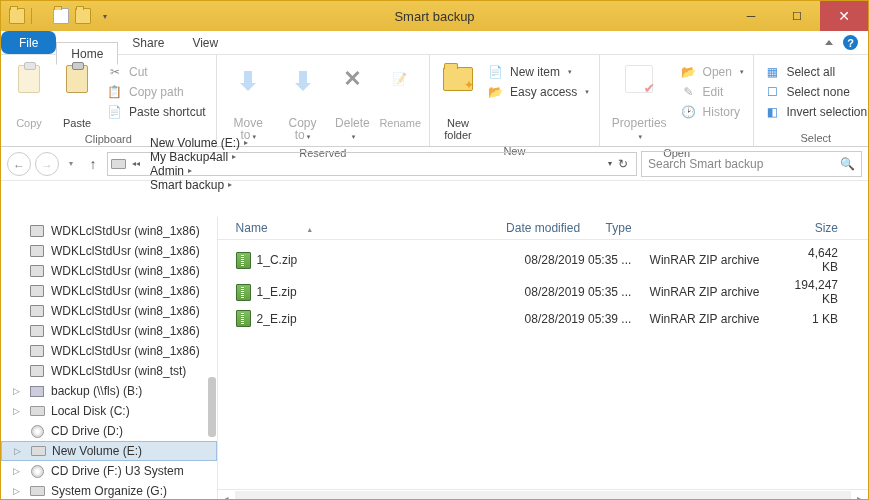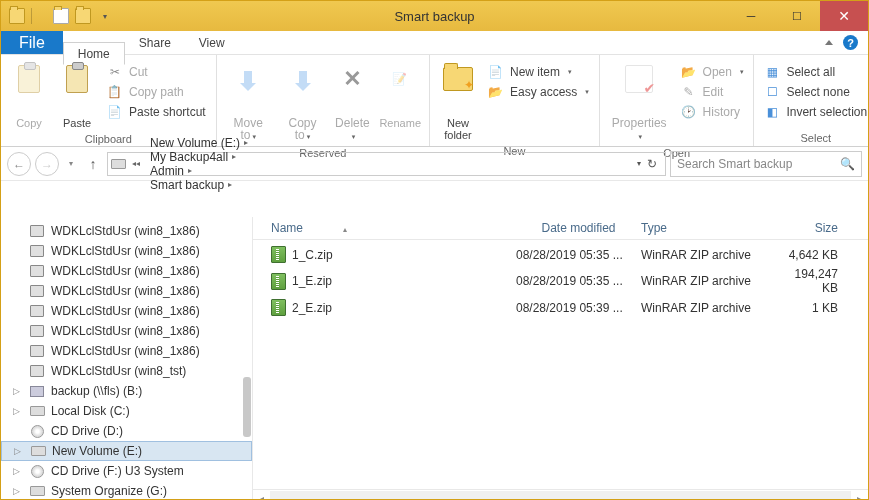--- a/index.html
+++ b/index.html
@@ -7,21 +7,21 @@
 .titlebar { height: 30px; background: linear-gradient(#f0c850,#e7b93f); display: flex; align-items: center; position: relative; }
 .titlebar .qat { display: flex; gap: 6px; padding-left: 8px; align-items: center; }
 .titlebar .qat span { width: 16px; height: 16px; display:inline-flex; align-items:center; justify-content:center; }
 .folder-mini { width:14px; height:11px; background:#f7d774; border:1px solid #c09820; border-radius:1px; position:relative; }
 .folder-mini::before { content:""; position:absolute; top:-3px; left:0; width:6px; height:3px; background:#f7d774; border:1px solid #c09820; border-bottom:none; border-radius:1px 1px 0 0; }
 .titlebar .title { position:absolute; left:50%; transform:translateX(-50%); font-size:13px; color:#333; }
 .winbtns { margin-left:auto; display:flex; height:100%; }
 .winbtn { width:46px; display:flex; align-items:center; justify-content:center; color:#333; }
 .winbtn.close { background:#c75050; color:#fff; width:48px; }
 .menubar { height:24px; background:#fff; border-bottom:1px solid #e3e3e3; display:flex; align-items:stretch; position:relative; }
-.filetab { background:#1979ca; color:#fff; padding:0 18px; display:flex; align-items:center; font-size:16px; }
+.filetab { background:#1979ca; color:#fff; padding:0 18px; display:flex; align-items:center; font-size:12px;border-radius:7px; }
 .menutab { padding:0 14px; display:flex; align-items:center; color:#444; }
 .menutab.active { border:1px solid #d0d0d0; border-bottom:1px solid #fff; background:#fff; position:relative; top:11px; }
 .helparea { margin-left:auto; display:flex; align-items:center; gap:10px; padding-right:10px; }
 .chev-up { width:0; height:0; border-left:4px solid transparent; border-right:4px solid transparent; border-bottom:5px solid #777; }
 .help-icon { width:15px; height:15px; border-radius:50%; background:#1979ca; color:#fff; display:flex; align-items:center; justify-content:center; font-weight:bold; font-size:11px; }
 .ribbon { height:92px; background:#fff; border-bottom:1px solid #d0d0d0; display:flex; }
 .group { border-right:1px solid #e0e0e0; display:flex; flex-direction:column; padding:2px 6px 0; }
 .group .body { flex:1; display:flex; align-items:flex-start; gap:4px; padding-top:4px; }
 .group .label { text-align:center; font-size:11px; color:#666; padding:2px 0; }
 .bigbtn { display:flex; flex-direction:column; align-items:center; justify-content:flex-start; padding:2px 6px; min-width:42px; gap:2px; color:#444; }
@@ -46,35 +46,35 @@
 .check-ico::after { content:"✔"; position:absolute; bottom:-4px; right:-3px; color:#e03030; font-size:14px; }
 .scissors { color:#888; font-size:12px; }
 .navbar { height:34px; background:#fff; border-bottom:1px solid #e8e8e8; display:flex; align-items:center; padding:0 6px; gap:4px; }
 .navbtn { width:24px; height:24px; border:1px solid #ccc; border-radius:50%; display:flex; align-items:center; justify-content:center; color:#888; font-size:12px; }
 .navbtn.sm { width:16px; border:none; }
 .uparrow { width:20px; height:20px; display:flex; align-items:center; justify-content:center; color:#555; font-size:14px; }
 .addrbar { flex:1; height:24px; border:1px solid #ccc; display:flex; align-items:center; padding:0 2px; gap:2px; }
 .crumb { padding:0 4px; color:#333; display:flex; align-items:center; gap:4px; }
 .crumb .sep { font-size:8px; color:#666; }
 .addrctl { display:flex; align-items:center; gap:6px; padding:0 6px; color:#555; }
-.searchbox { width:192px; height:24px; border:1px solid #ccc; display:flex; align-items:center; padding:12px 6px; color:#888; justify-content:space-between; }
+.searchbox { width:221px; height:24px; border:1px solid #ccc; display:flex; align-items:center; padding:12px 6px; color:#888; justify-content:space-between; }
 .content { display:flex; height:289px;margin-top:36px; }
 .tree { width:252px; border-right:1px solid #e8e8e8; overflow:hidden; position:relative; }
 .tree-inner { padding:4px 0; }
 .tree-item { display:flex; align-items:center; gap:6px; padding:2px 0 2px 28px; color:#333; white-space:nowrap; }
 .tree-item.selected { background:#d8e6f2; border:1px solid #a0c0e0; padding-top:1px; padding-bottom:1px; }
 .tree-item .exp { width:10px; font-size:9px; color:#888; margin-left:-16px; }
 .tree-scrollthumb { position:absolute; right:1px; top:160px; width:8px; height:60px; background:#c8c8c8; border-radius:3px; }
 .filepane { flex:1; display:flex; flex-direction:column; position:relative; }
 .cols { display:flex; border-bottom:1px solid #e8e8e8; color:#4a6b8a; padding:4px 0 4px 18px; }
 .col1 { width:245px; } .col2 { width:125px;text-align:center; } .col3 { width:145px; } .col4 { flex:1; text-align:right; padding-right:30px; }
 .sortarrow { font-size:8px; margin-left:40px; color:#888; }
 .rows { padding:4px 0; }
 .row { display:flex; align-items:center; padding:2px 0 2px 18px; color:#333; }
-.row .c1 { width:245px; display:flex; align-items:center; gap:6px; }
+.row .c1 { width:289px; display:flex; align-items:center; gap:6px; }
 .row .c2 { width:125px; } .row .c3 { width:145px; } .row .c4 { flex:1; text-align:right; padding-right:30px; }
 .zip-ico { width:15px; height:17px; background:linear-gradient(#7fbf5f,#5fa03f); border:1px solid #3f7030; border-radius:1px; position:relative; }
 .zip-ico::after { content:""; position:absolute; top:2px; left:4px; width:3px; height:12px; background:repeating-linear-gradient(#fff,#fff 1px,#5fa03f 1px,#5fa03f 2px); }
 .hsb { height:17px; border-top:1px solid #e8e8e8; display:flex; align-items:center; }
 .hsb .lar, .hsb .rar { width:17px; text-align:center; color:#888; font-size:10px; }
 .hsb .track { flex:1; background:#f0f0f0; height:15px; position:relative; }
 .status { height:24px; border-top:1px solid #e0e0e0; display:flex; align-items:center; padding:0 8px; color:#555; justify-content:space-between; }
 .viewbtns { display:flex; gap:2px; }
 .viewbtn { width:22px; height:18px; border:1px solid #ccc; display:flex; align-items:center; justify-content:center; font-size:10px; color:#666; }
 .viewbtn.active { background:#cde6f7; border-color:#7eb4ea; color:#1979ca; }

